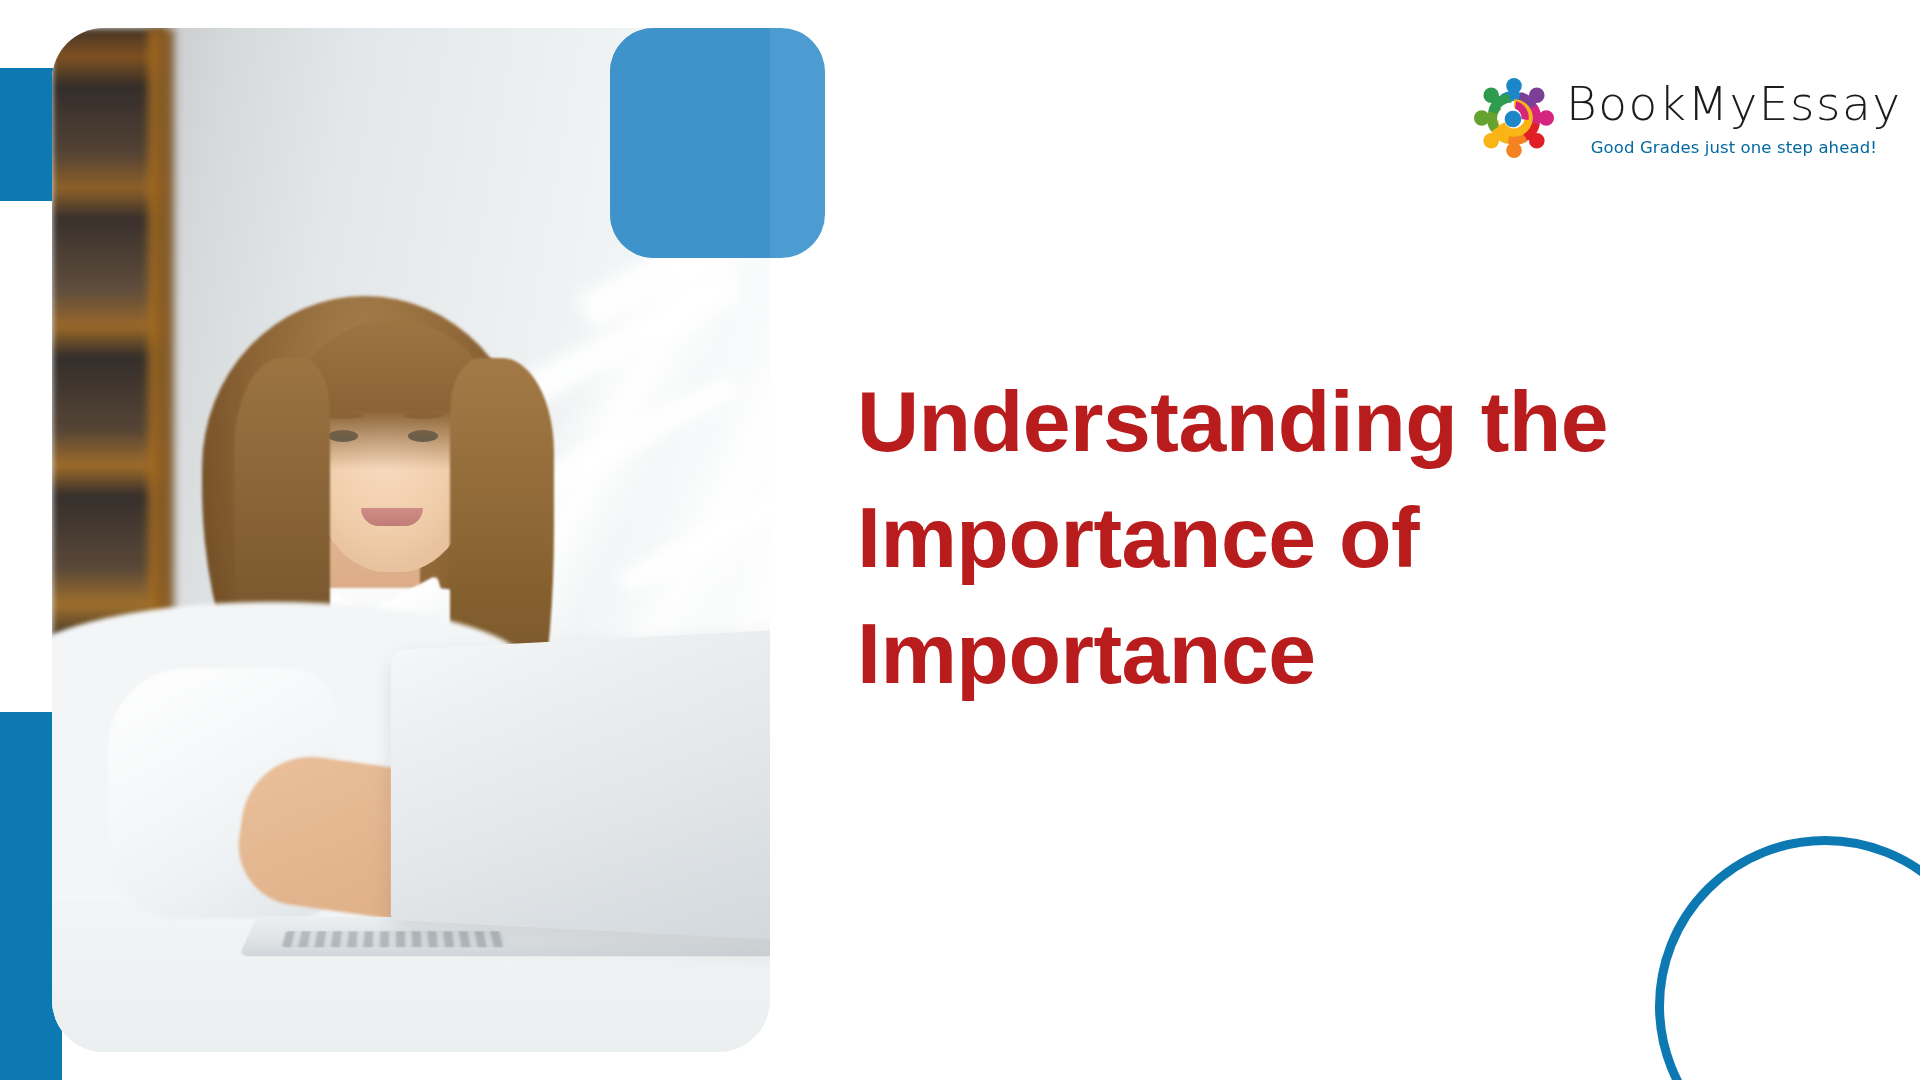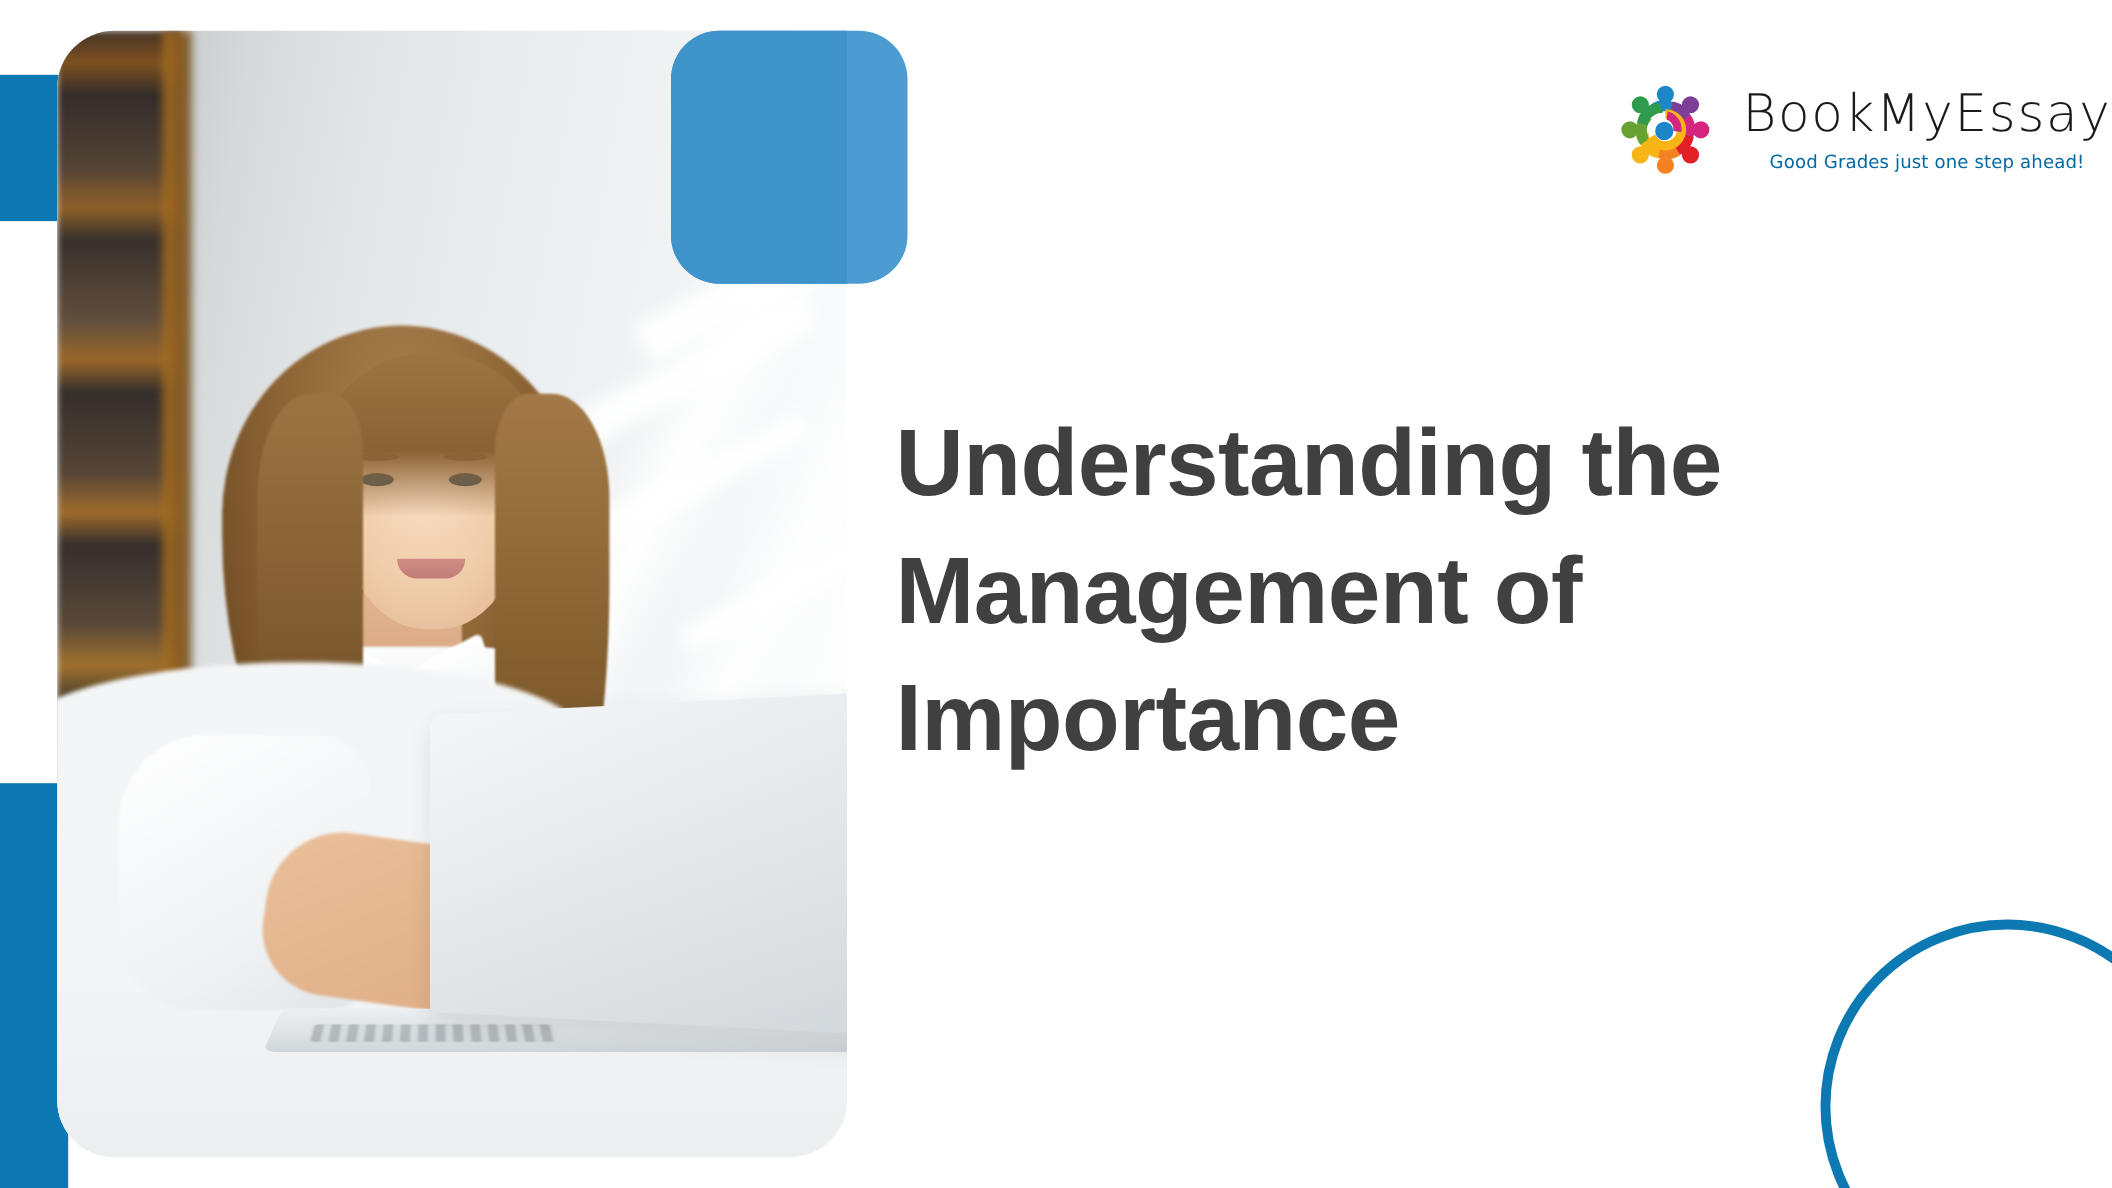--- a/index.html
+++ b/index.html
@@ -348,21 +348,20 @@
     box-sizing: border-box;
   }
 
   
   .brand {
     position: absolute;
     left: 1462px;
     top: 66px;
     display: flex;
     align-items: center;
-    gap: 18px;
   }
   .brand-mark {
     width: 104px;
     height: 104px;
     flex: 0 0 auto;
   }
   .brand-text {
     display: flex;
     flex-direction: column;
     align-items: center;
@@ -383,28 +382,28 @@
     color: #0369a1;
     line-height: 1;
     margin-top: 13px;
     letter-spacing: .1px;
     white-space: nowrap;
   }
 
   
   .headline {
     position: absolute;
-    left: 814px;
+    left: 857px;
     top: 305px;
     width: 1010px;
     font-family: "Liberation Sans", sans-serif;
     font-weight: bold;
     font-size: 86px;
     line-height: 1.35;
-    color: #404040;
+    color: #b91c1c;
     letter-spacing: -0.5px;
   }
   .headline-line {
     display: block;
   }
 </style>
 </head>
 <body>
 
 <div class="slide">
@@ -501,17 +500,17 @@
       </g>
     </svg>
     <div class="brand-text">
       <div class="brand-name">BookMyEssay</div>
       <div class="brand-tagline">Good Grades just one step ahead!</div>
     </div>
   </div>
 
   <h1 class="headline">
     <span class="headline-line">Understanding the</span>
-    <span class="headline-line">Management of</span>
+    <span class="headline-line">Importance of</span>
     <span class="headline-line">Importance</span>
   </h1>
 
 </div>
 
 </body></html>

